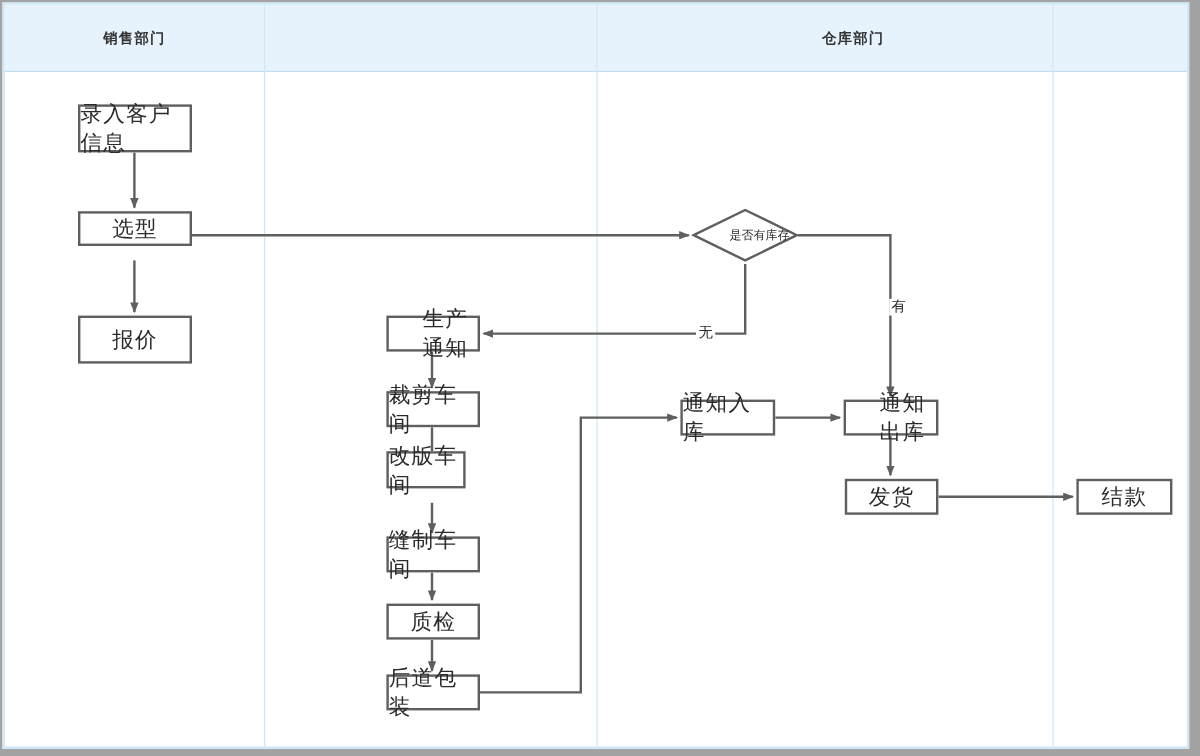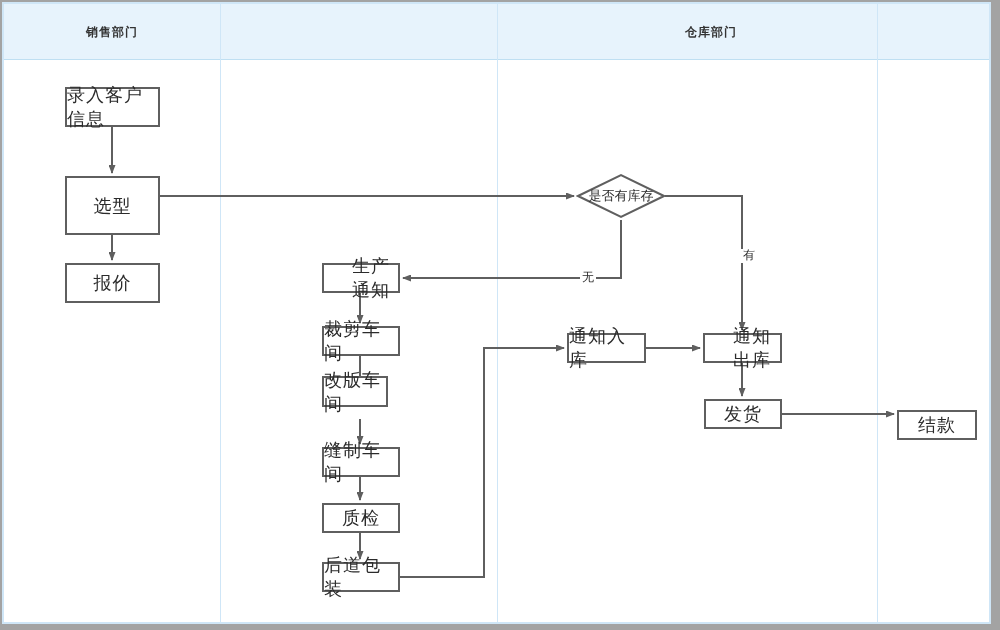--- a/index.html
+++ b/index.html
@@ -60,23 +60,23 @@
     cursor: default;
   }
   .decision {
     position: absolute;
     left: 576px; top: 172px;
     width: 90px; height: 48px;
   }
   .decision svg { position: absolute; left: 0; top: 0; }
   .decision-label {
     position: absolute;
-    left: 0; top: 0; width: 100%; height: 100%;
+    left: 12px; top: 0; width: 100%; height: 100%;
     display: flex; align-items: center; justify-content: center;
-    font-size: 13px;
+    font-size: 10px;
     color: #2b2b2b;
   }
   .edge-label {
     position: absolute;
     transform: translate(-50%, -50%);
     font-size: 12px;
     color: #2b2b2b;
     background: #ffffff;
     padding: 0 2px;
     line-height: 14px;
@@ -115,35 +115,35 @@
       <polyline points="360,477 360,500" marker-end="url(#arrow)"></polyline>
       <polyline points="360,533 360,559" marker-end="url(#arrow)"></polyline>
       <polyline points="400,577 484,577 484,348 564,348" marker-end="url(#arrow)"></polyline>
       <polyline points="646,348 700,348" marker-end="url(#arrow)"></polyline>
       <polyline points="742,363 742,396" marker-end="url(#arrow)"></polyline>
       <polyline points="782,414 894,414" marker-end="url(#arrow)"></polyline>
     </g>
   </svg>
 
   <div class="node" style="left:65px;  top:87px;  width:95px; height:40px;">录入客户信息</div>
-  <div class="node" style="left:65px;  top:176px; width:95px; height:59px;">选型</div>
+  <div class="node" style="left:65px;  top:176px; width:95px; height:29px;">选型</div>
   <div class="node" style="left:65px;  top:263px; width:95px; height:40px;">报价</div>
 
   <div class="node" style="left:322px; top:263px; width:78px; height:30px;padding-left:28px;">生产通知</div>
   <div class="node" style="left:322px; top:326px; width:78px; height:30px;">裁剪车间</div>
   <div class="node" style="left:322px; top:376px; width:66px; height:31px;">改版车间</div>
   <div class="node" style="left:322px; top:447px; width:78px; height:30px;">缝制车间</div>
   <div class="node" style="left:322px; top:503px; width:78px; height:30px;">质检</div>
   <div class="node" style="left:322px; top:562px; width:78px; height:30px;">后道包装</div>
 
   <div class="node" style="left:567px; top:333px; width:79px; height:30px;">通知入库</div>
   <div class="node" style="left:703px; top:333px; width:79px; height:30px;padding-left:28px;">通知出库</div>
   <div class="node" style="left:704px; top:399px; width:78px; height:30px;">发货</div>
 
-  <div class="node" style="left:897px; top:399px; width:80px; height:30px;margin-top:11px;">结款</div>
+  <div class="node" style="left:897px; top:399px; width:80px; height:30px;">结款</div>
 
   <div class="decision">
     <svg width="90" height="48" viewBox="0 0 90 48">
       <polygon points="2,24 45,3 88,24 45,45" fill="#ffffff" stroke="#5f5f5f" stroke-width="2"></polygon>
     </svg>
     <div class="decision-label">是否有库存</div>
   </div>
 
   <div class="edge-label" style="left:588px; top:278px;">无</div>
   <div class="edge-label" style="left:749px; top:256px;">有</div>

